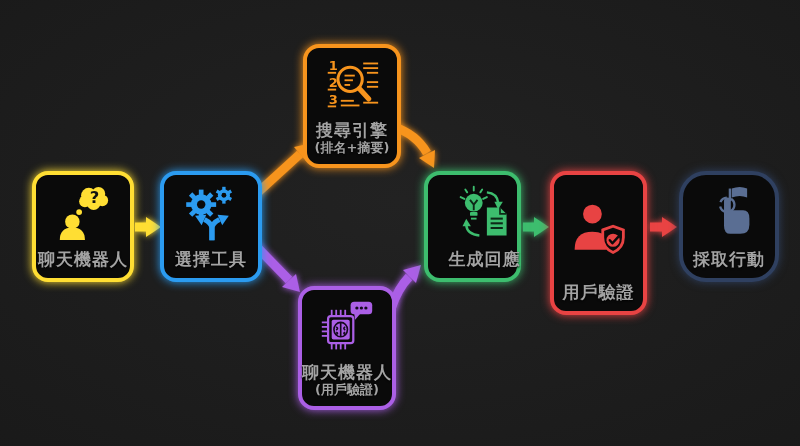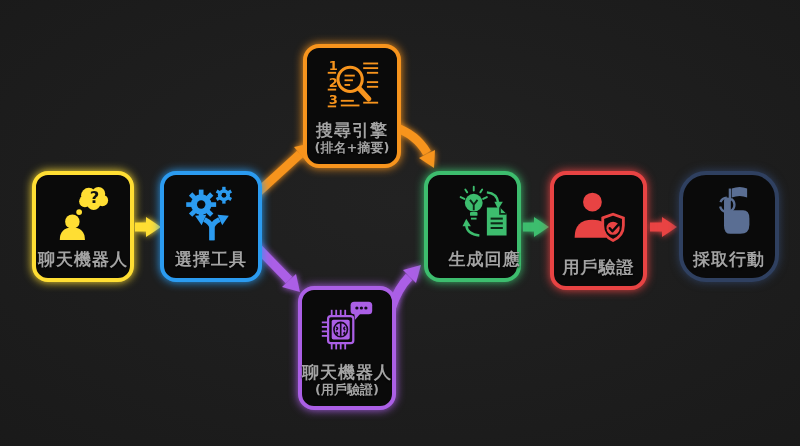--- a/index.html
+++ b/index.html
@@ -216,21 +216,21 @@
         <g style="stroke:#0d2817;stroke-width:2.2">
           <line x1="38" y1="36" x2="51" y2="36"></line>
             <line x1="38" y1="41" x2="51" y2="41"></line>
             <line x1="38" y1="46" x2="51" y2="46"></line>
         </g>
       </svg>
     </div>
     <div class="label">生成回應</div>
   </div>
 
-  <div class="node" style="left: 550px; top: 171px; width: 97px; height: 119px; text-align: center; --accent: #E84343;">
+  <div class="node" style="left: 550px; top: 171px; width: 97px; height: 144px; text-align: center; --accent: #E84343;">
     <div class="icon">
       <svg width="60" height="58" viewBox="0 0 64 60">
         <circle cx="25" cy="14" r="10" style="fill:var(--accent)"></circle>
         <path d="M6 52 q0-19 19-19 q13 0 17 9 l-2 10 z" style="fill:var(--accent)"></path>
         <path d="M36 31 l11-4 l11 4 v8 q0 11-11 16 q-11-5-11-16 z" style="fill:#0a0a0a;stroke:var(--accent);stroke-width:3"></path>
         <circle cx="47" cy="42" r="7" style="fill:var(--accent)"></circle>
         <path d="M43.5 42 l2.8 3.2 l6-6.5" style="fill:none;stroke:#0a0a0a;stroke-width:2.6;stroke-linecap:round;stroke-linejoin:round"></path>
       </svg>
     </div>
     <div class="label">用戶驗證</div>

